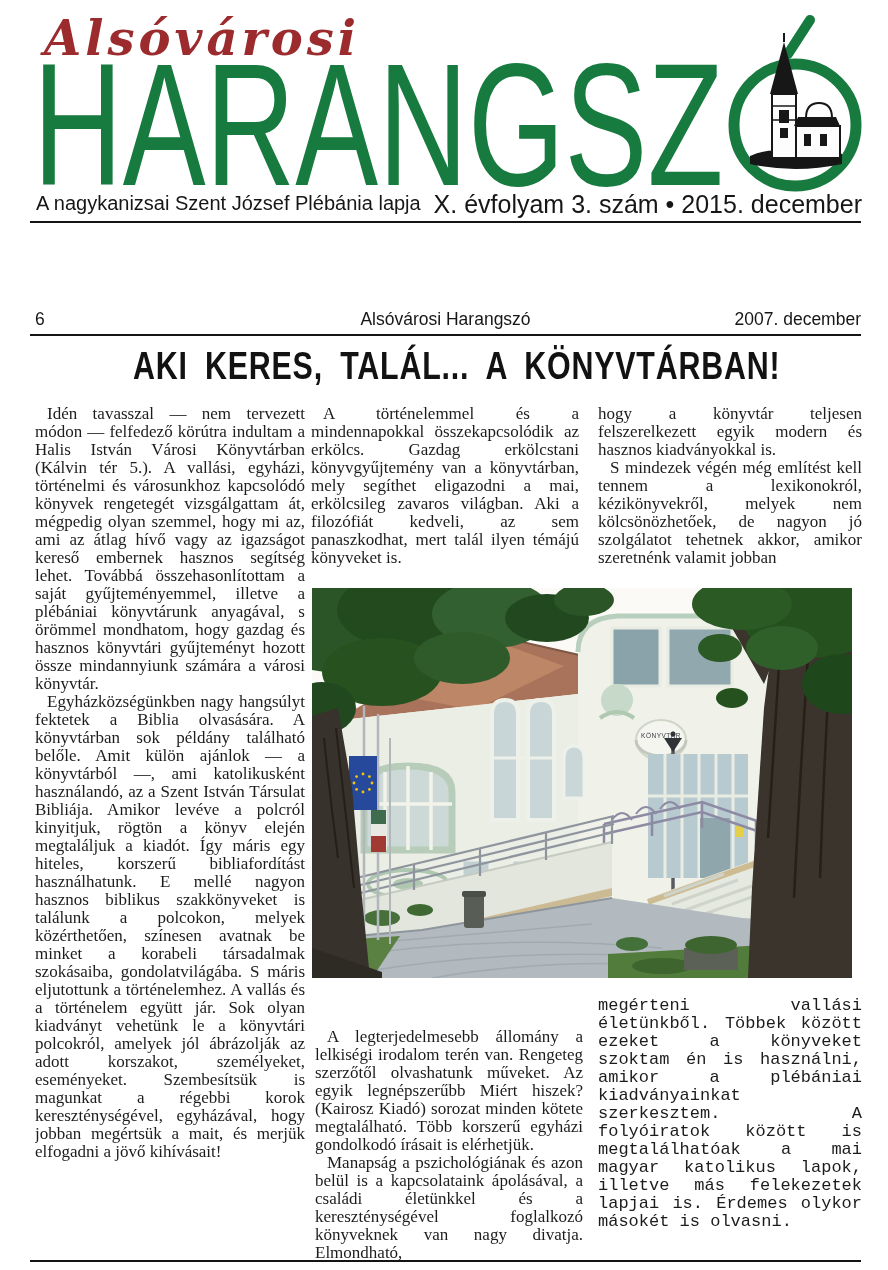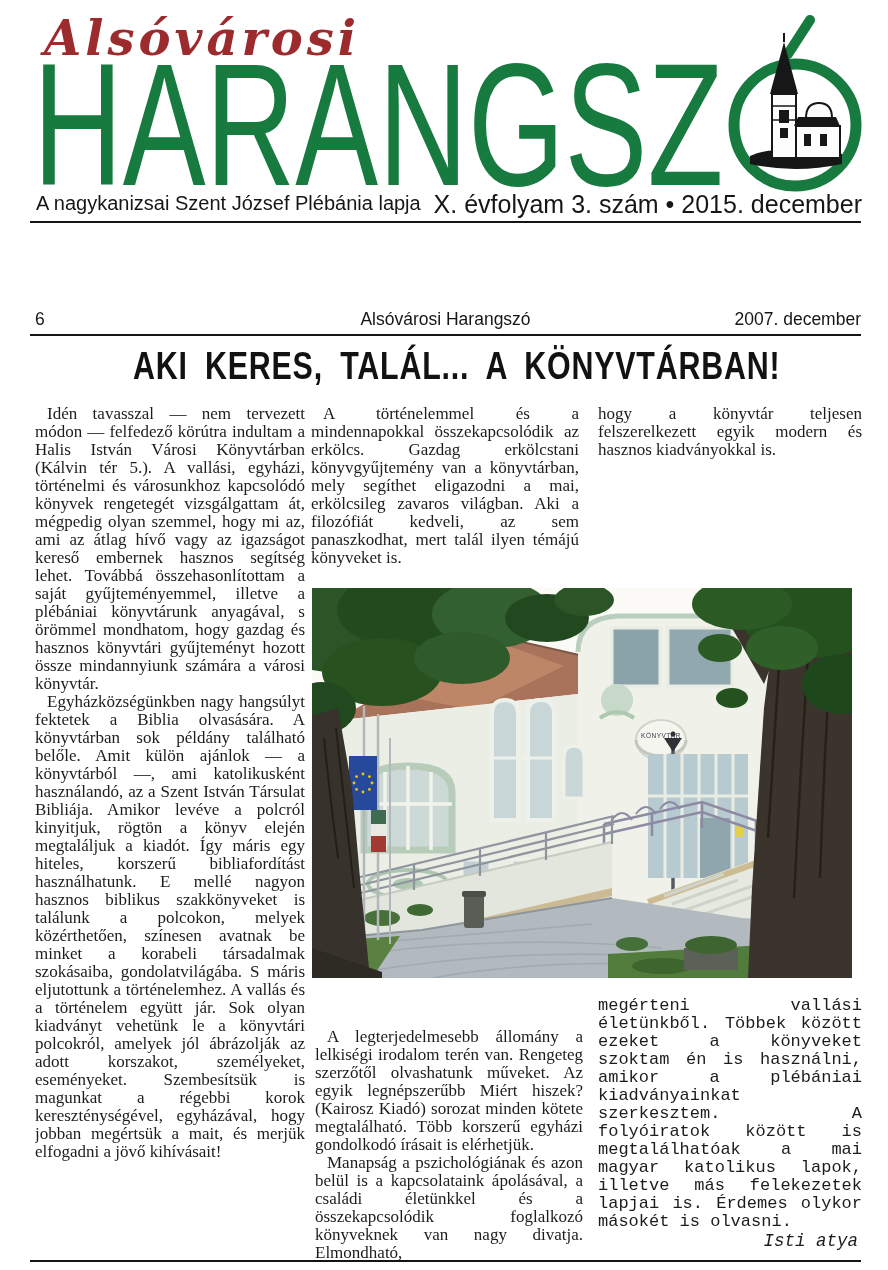--- a/index.html
+++ b/index.html
@@ -90,20 +90,21 @@
     <p>Idén tavasszal — nem tervezett módon — felfedező körútra indultam a Halis István Városi Könyvtárban (Kálvin tér 5.). A vallási, egyházi, történelmi és városunkhoz kapcsolódó könyvek rengetegét vizsgálgattam át, mégpedig olyan szemmel, hogy mi az, ami az átlag hívő vagy az igazságot kereső embernek hasznos segítség lehet. Továbbá összehasonlítottam a saját gyűjteményemmel, illetve a plébániai könyvtárunk anyagával, s örömmel mondhatom, hogy gazdag és hasznos könyvtári gyűjteményt hozott össze mindannyiunk számára a városi könyvtár.</p>
     <p>Egyházközségünkben nagy hangsúlyt fektetek a Biblia olvasására. A könyvtárban sok példány található belőle. Amit külön ajánlok — a könyvtárból —, ami katolikusként használandó, az a Szent István Társulat Bibliája. Amikor levéve a polcról kinyitjuk, rögtön a könyv elején megtaláljuk a kiadót. Így máris egy hiteles, korszerű bibliafordítást használhatunk. E mellé nagyon hasznos biblikus szakkönyveket is találunk a polcokon, melyek közérthetően, színesen avatnak be minket a korabeli társadalmak szokásaiba, gondolatvilágába. S máris eljutottunk a történelemhez. A vallás és a történelem együtt jár. Sok olyan kiadványt vehetünk le a könyvtári polcokról, amelyek jól ábrázolják az adott korszakot, személyeket, eseményeket. Szembesítsük is magunkat a régebbi korok kereszténységével, egyházával, hogy jobban megértsük a mait, és merjük elfogadni a jövő kihívásait!</p>
   </div>
 
   <div class="col col2top">
     <p>A történelemmel és a mindennapokkal összekapcsolódik az erkölcs. Gazdag erkölcstani könyvgyűjtemény van a könyvtárban, mely segíthet eligazodni a mai, erkölcsileg zavaros világban. Aki a filozófiát kedveli, az sem panaszkodhat, mert talál ilyen témájú könyveket is.</p>
   </div>
 
   <div class="col col3top">
     <p class="cont">hogy a könyvtár teljesen felszerelkezett egyik modern és hasznos kiadványokkal is.</p>
+    <p>S mindezek végén még említést kell tennem a lexikonokról, kézikönyvekről, melyek nem kölcsönözhetőek, de nagyon jó szolgálatot tehetnek akkor, amikor szeretnénk valamit jobban</p>
   </div>
 
   <svg class="photo" viewBox="0 0 540 390" preserveAspectRatio="none">
     <rect width="540" height="390" fill="#fbfaf6"></rect>
 
     <g>
 
       <polygon points="10,140 175,46 298,74 266,106 20,133" fill="#a9725a"></polygon>
       <polygon points="90,108 175,50 252,78 162,122" fill="#c68f6b" opacity="0.7"></polygon>
       <line x1="175" y1="46" x2="298" y2="74" stroke="#7d5644" stroke-width="2"></line>
@@ -234,22 +235,21 @@
       <ellipse cx="430" cy="16" rx="50" ry="26" fill="#2b5a24"></ellipse>
       <ellipse cx="530" cy="96" rx="40" ry="30" fill="#1f471c"></ellipse>
       <ellipse cx="470" cy="60" rx="36" ry="22" fill="#306029"></ellipse>
       <ellipse cx="408" cy="60" rx="22" ry="14" fill="#2b5a24"></ellipse>
       <ellipse cx="420" cy="110" rx="16" ry="10" fill="#25511f"></ellipse>
     </g>
   </svg>
 
   <div class="col col2bot">
     <p>A legterjedelmesebb állomány a lelkiségi irodalom terén van. Rengeteg szerzőtől olvashatunk műveket. Az egyik legnépszerűbb Miért hiszek? (Kairosz Kiadó) sorozat minden kötete megtalálható. Több korszerű egyházi gondolkodó írásait is elérhetjük.</p>
-    <p>Manapság a pszichológiának és azon belül is a kapcsolataink ápolásával, a családi életünkkel és a összekapcsolódik foglalkozó könyveknek van nagy divatja. Elmondható,</p>
+    <p>Manapság a pszichológiának és azon belül is a kapcsolataink ápolásával, a családi életünkkel és a kereszténységével foglalkozó könyveknek van nagy divatja. Elmondható,</p>
   </div>
 
   <div class="col col3bot">
     <p class="cont">megérteni vallási életünkből. Többek között ezeket a könyveket szoktam én is használni, amikor a plébániai kiadványainkat szerkesztem. A folyóiratok között is megtalálhatóak a mai magyar katolikus lapok, illetve más felekezetek lapjai is. Érdemes olykor másokét is olvasni.</p>
-    <div class="sig">Isti atya</div>
   </div>
 
   <div class="rule rule-footer"></div>
 </div>
 
 </body></html>

